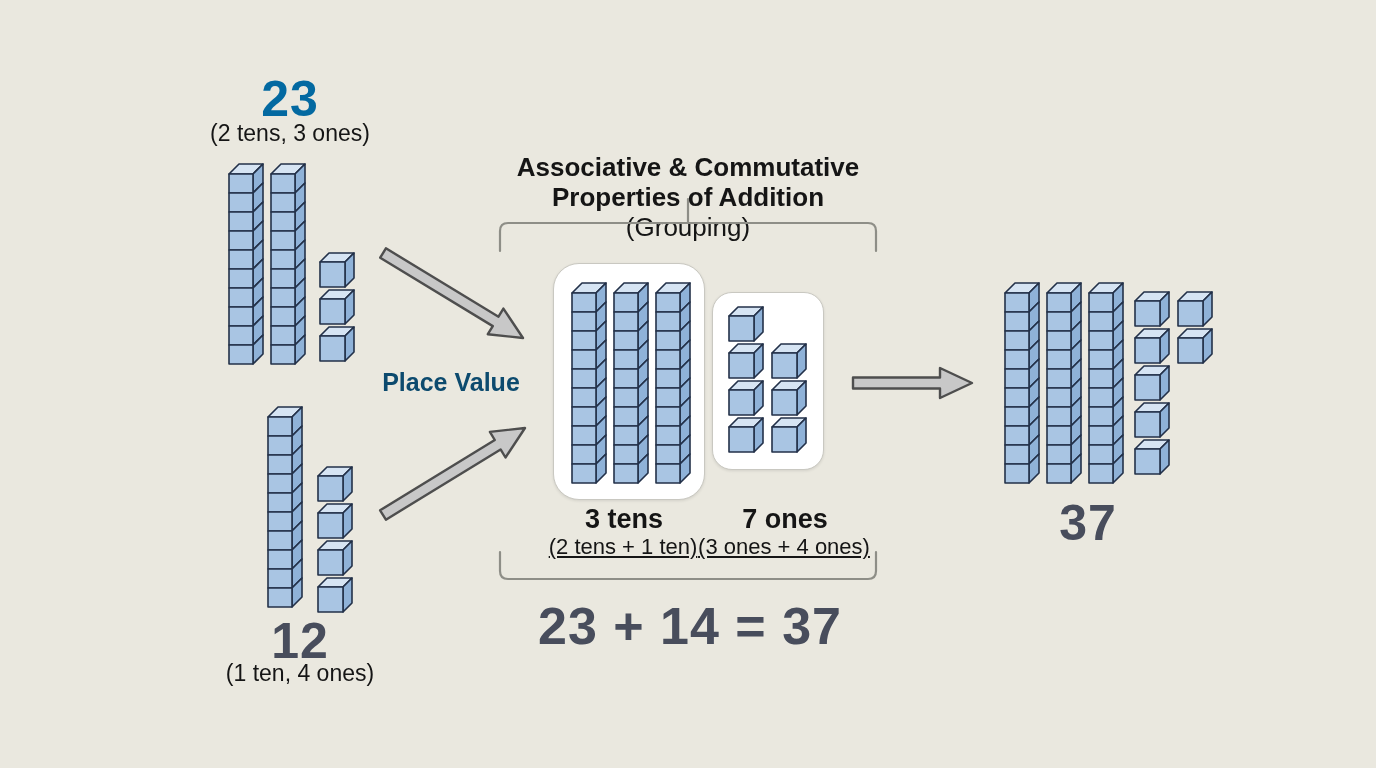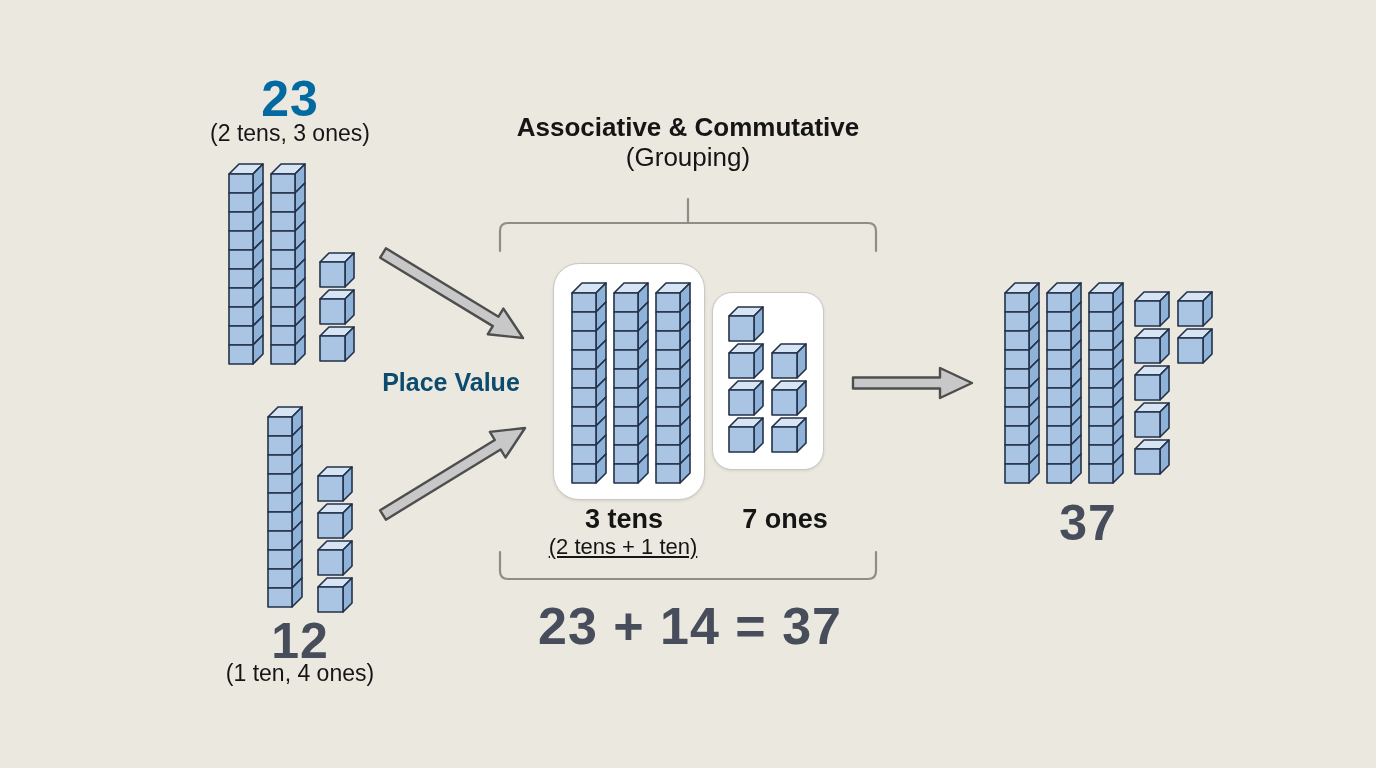--- a/index.html
+++ b/index.html
@@ -134,21 +134,22 @@
           <rect x="0" y="120" width="25" height="25" fill="#a9c5e3"></rect>
         </g>
       </svg>
     </div>
   <div class="abs ctr bignum" style="left: 300px; top: 612px; color: rgb(72, 77, 92);">12</div>
   <div class="abs ctr caption" style="left: 300px; top: 660px; color: rgb(21, 21, 21);">(1 ten, 4 ones)</div>
 
   <div class="abs ctr pv" style="left: 451px; top: 368px; color: #0c4a6e;">Place Value</div>
 
   <div class="abs ctr" style="left:688px;top:112px;">
-    <div class="title-line" style="color: rgb(21, 21, 21);">Associative &amp; Commutative</div>
+    <div class="title-line" style="color: rgb(21, 21, 21); margin-top: 40px;">Associative &amp; Commutative</div>
+    <div class="title-line" style="color: rgb(21, 21, 21);">Properties of Addition</div>
     <div class="title-line light" style="color: rgb(21, 21, 21);">(Grouping)</div>
   </div>
 
   <div class="abs whitebox" style="left:553px;top:263px;width:150px;height:235px;border-radius:26px;"></div>
   <div class="abs" style="left:570px;top:281px;">
       <svg width="122" height="204" viewBox="-2 -2 122 204">
         <g stroke="#233149" stroke-width="1.6" stroke-linejoin="round">
           <polygon points="0,10 10,0 34,0 24,10" fill="#d6e4f3"></polygon>
           <polygon points="24,10 34,0 34,19 24,29" fill="#8fb2d8"></polygon>
           <rect x="0" y="10" width="24" height="19" fill="#a9c5e3"></rect>
@@ -240,20 +241,21 @@
           <polygon points="43,120 52,111 77,111 68,120" fill="#d6e4f3"></polygon>
           <polygon points="68,120 77,111 77,136 68,145" fill="#8fb2d8"></polygon>
           <rect x="43" y="120" width="25" height="25" fill="#a9c5e3"></rect>
         </g>
       </svg>
     </div>
 
   <div class="abs ctr sublabel" style="left: 624px; top: 504px; color: rgb(21, 21, 21);">3 tens</div>
   <div class="abs ctr subcaption" style="left: 623px; top: 534px; color: rgb(21, 21, 21);">(2 tens + 1 ten)</div>
   <div class="abs ctr sublabel" style="left: 785px; top: 504px; color: rgb(21, 21, 21);">7 ones</div>
+  <div class="abs ctr subcaption" style="left: 784px; top: 534px; color: rgb(21, 21, 21);">(3 ones + 4 ones)</div>
 
   <div class="abs ctr equation" style="left: 690px; top: 596px; color: rgb(72, 77, 92);">23 + 14 = 37</div>
 
   <div class="abs" style="left:1003px;top:281px;">
       <svg width="122" height="204" viewBox="-2 -2 122 204">
         <g stroke="#233149" stroke-width="1.6" stroke-linejoin="round">
           <polygon points="0,10 10,0 34,0 24,10" fill="#d6e4f3"></polygon>
           <polygon points="24,10 34,0 34,19 24,29" fill="#8fb2d8"></polygon>
           <rect x="0" y="10" width="24" height="19" fill="#a9c5e3"></rect>
           <polygon points="24,29 34,19 34,38 24,48" fill="#8fb2d8"></polygon>

